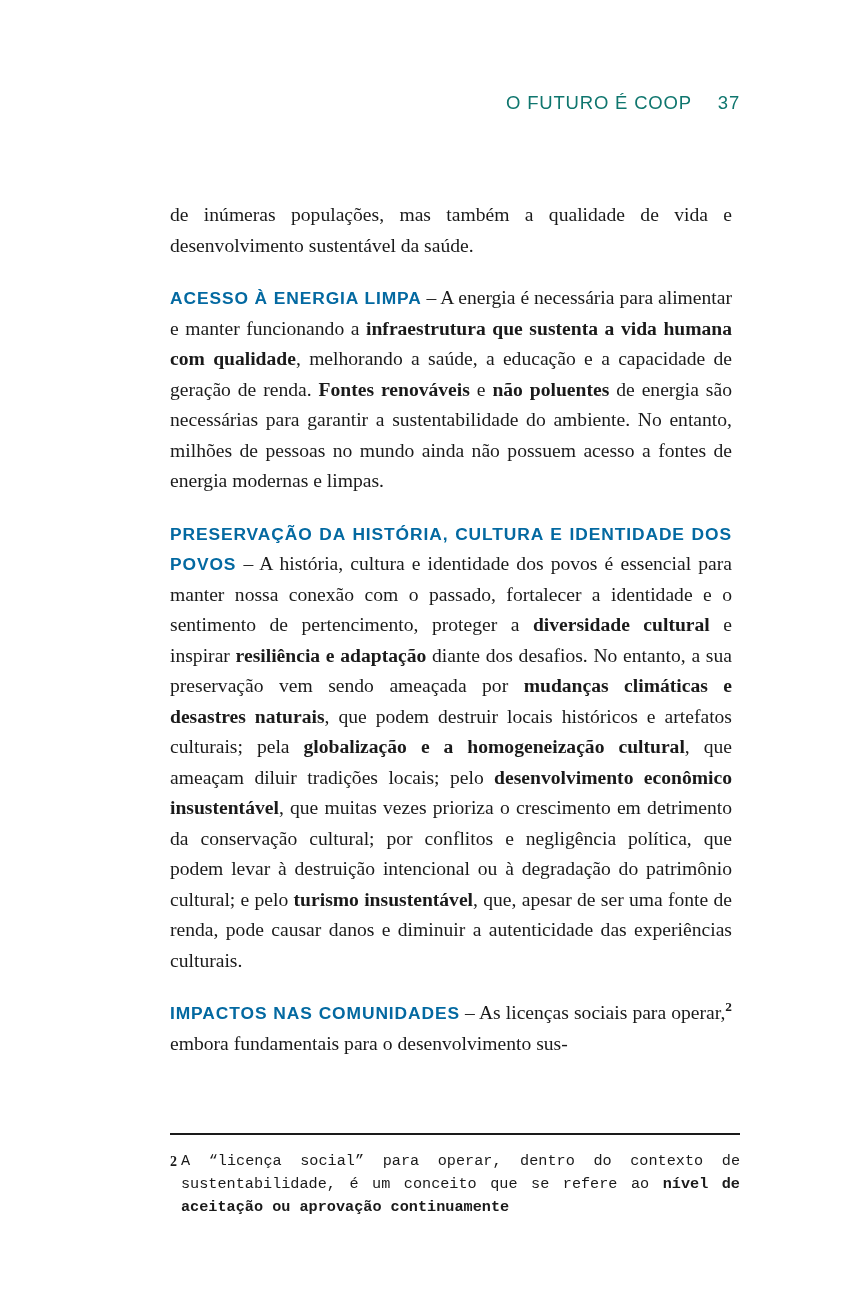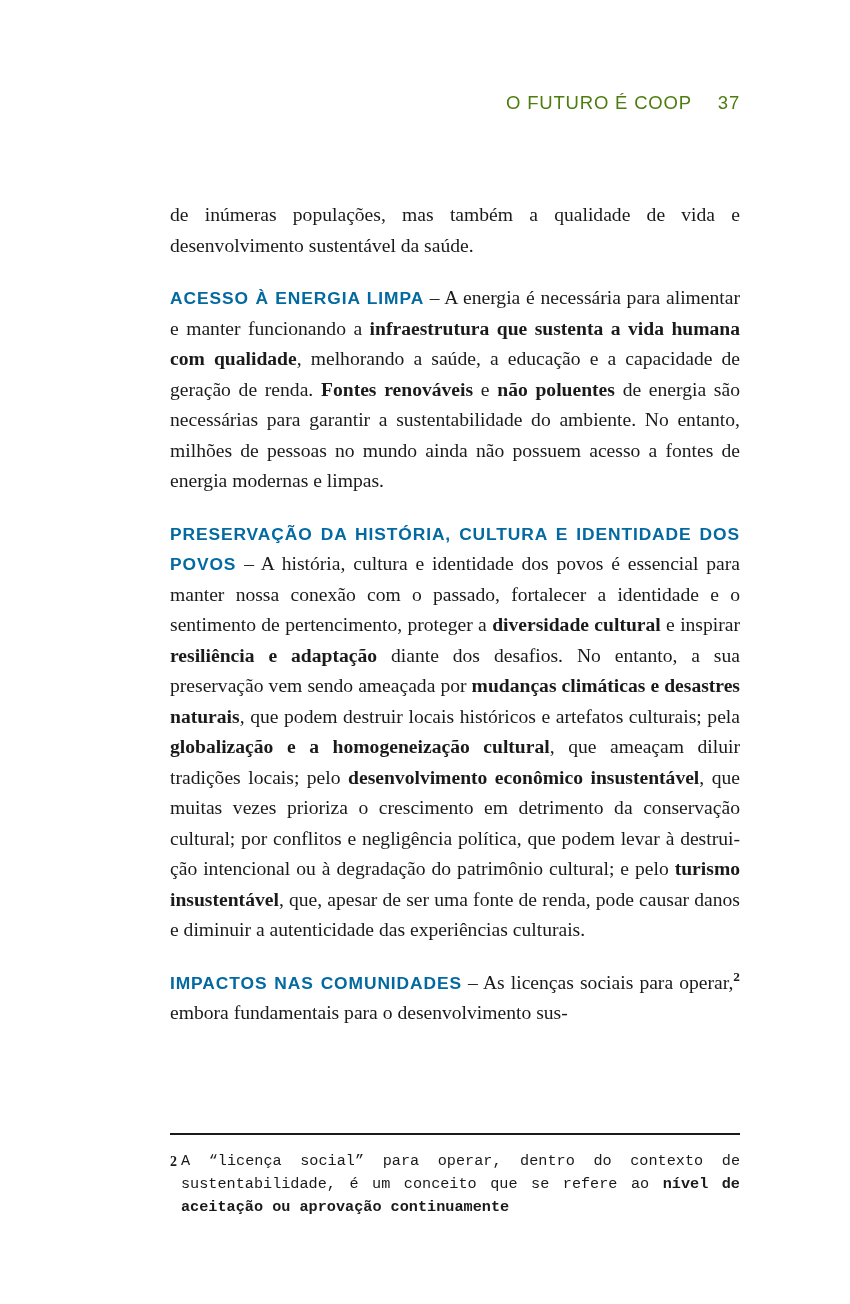--- a/index.html
+++ b/index.html
@@ -24,38 +24,38 @@
   }
   .running-head {
     position: absolute;
     top: 92px;
     left: 170px;
     width: 570px;
     text-align: right;
     font-family: "Liberation Sans", sans-serif;
     font-size: 18.5px;
     letter-spacing: 0.8px;
-    color: #4d7c0f;
+    color: #0f766e;
   }
   .running-head .rh-title {
     font-weight: 400;
   }
   .running-head .rh-page {
     display: inline-block;
     margin-left: 26px;
     font-weight: 400;
   }
   .content {
     position: absolute;
     top: 200px;
     left: 170px;
     width: 570px;
   }
   p.body {
-    margin: 0 0 22px 0;
+    margin: 0 8px 22px 0;
     font-size: 19.6px;
     line-height: 30.5px;
     text-align: justify;
     text-justify: inter-word;
     hyphens: manual;
   }
   p.body:last-child { margin-bottom: 0; }
   .lead {
     font-family: "Liberation Sans", sans-serif;
     font-weight: 700;

